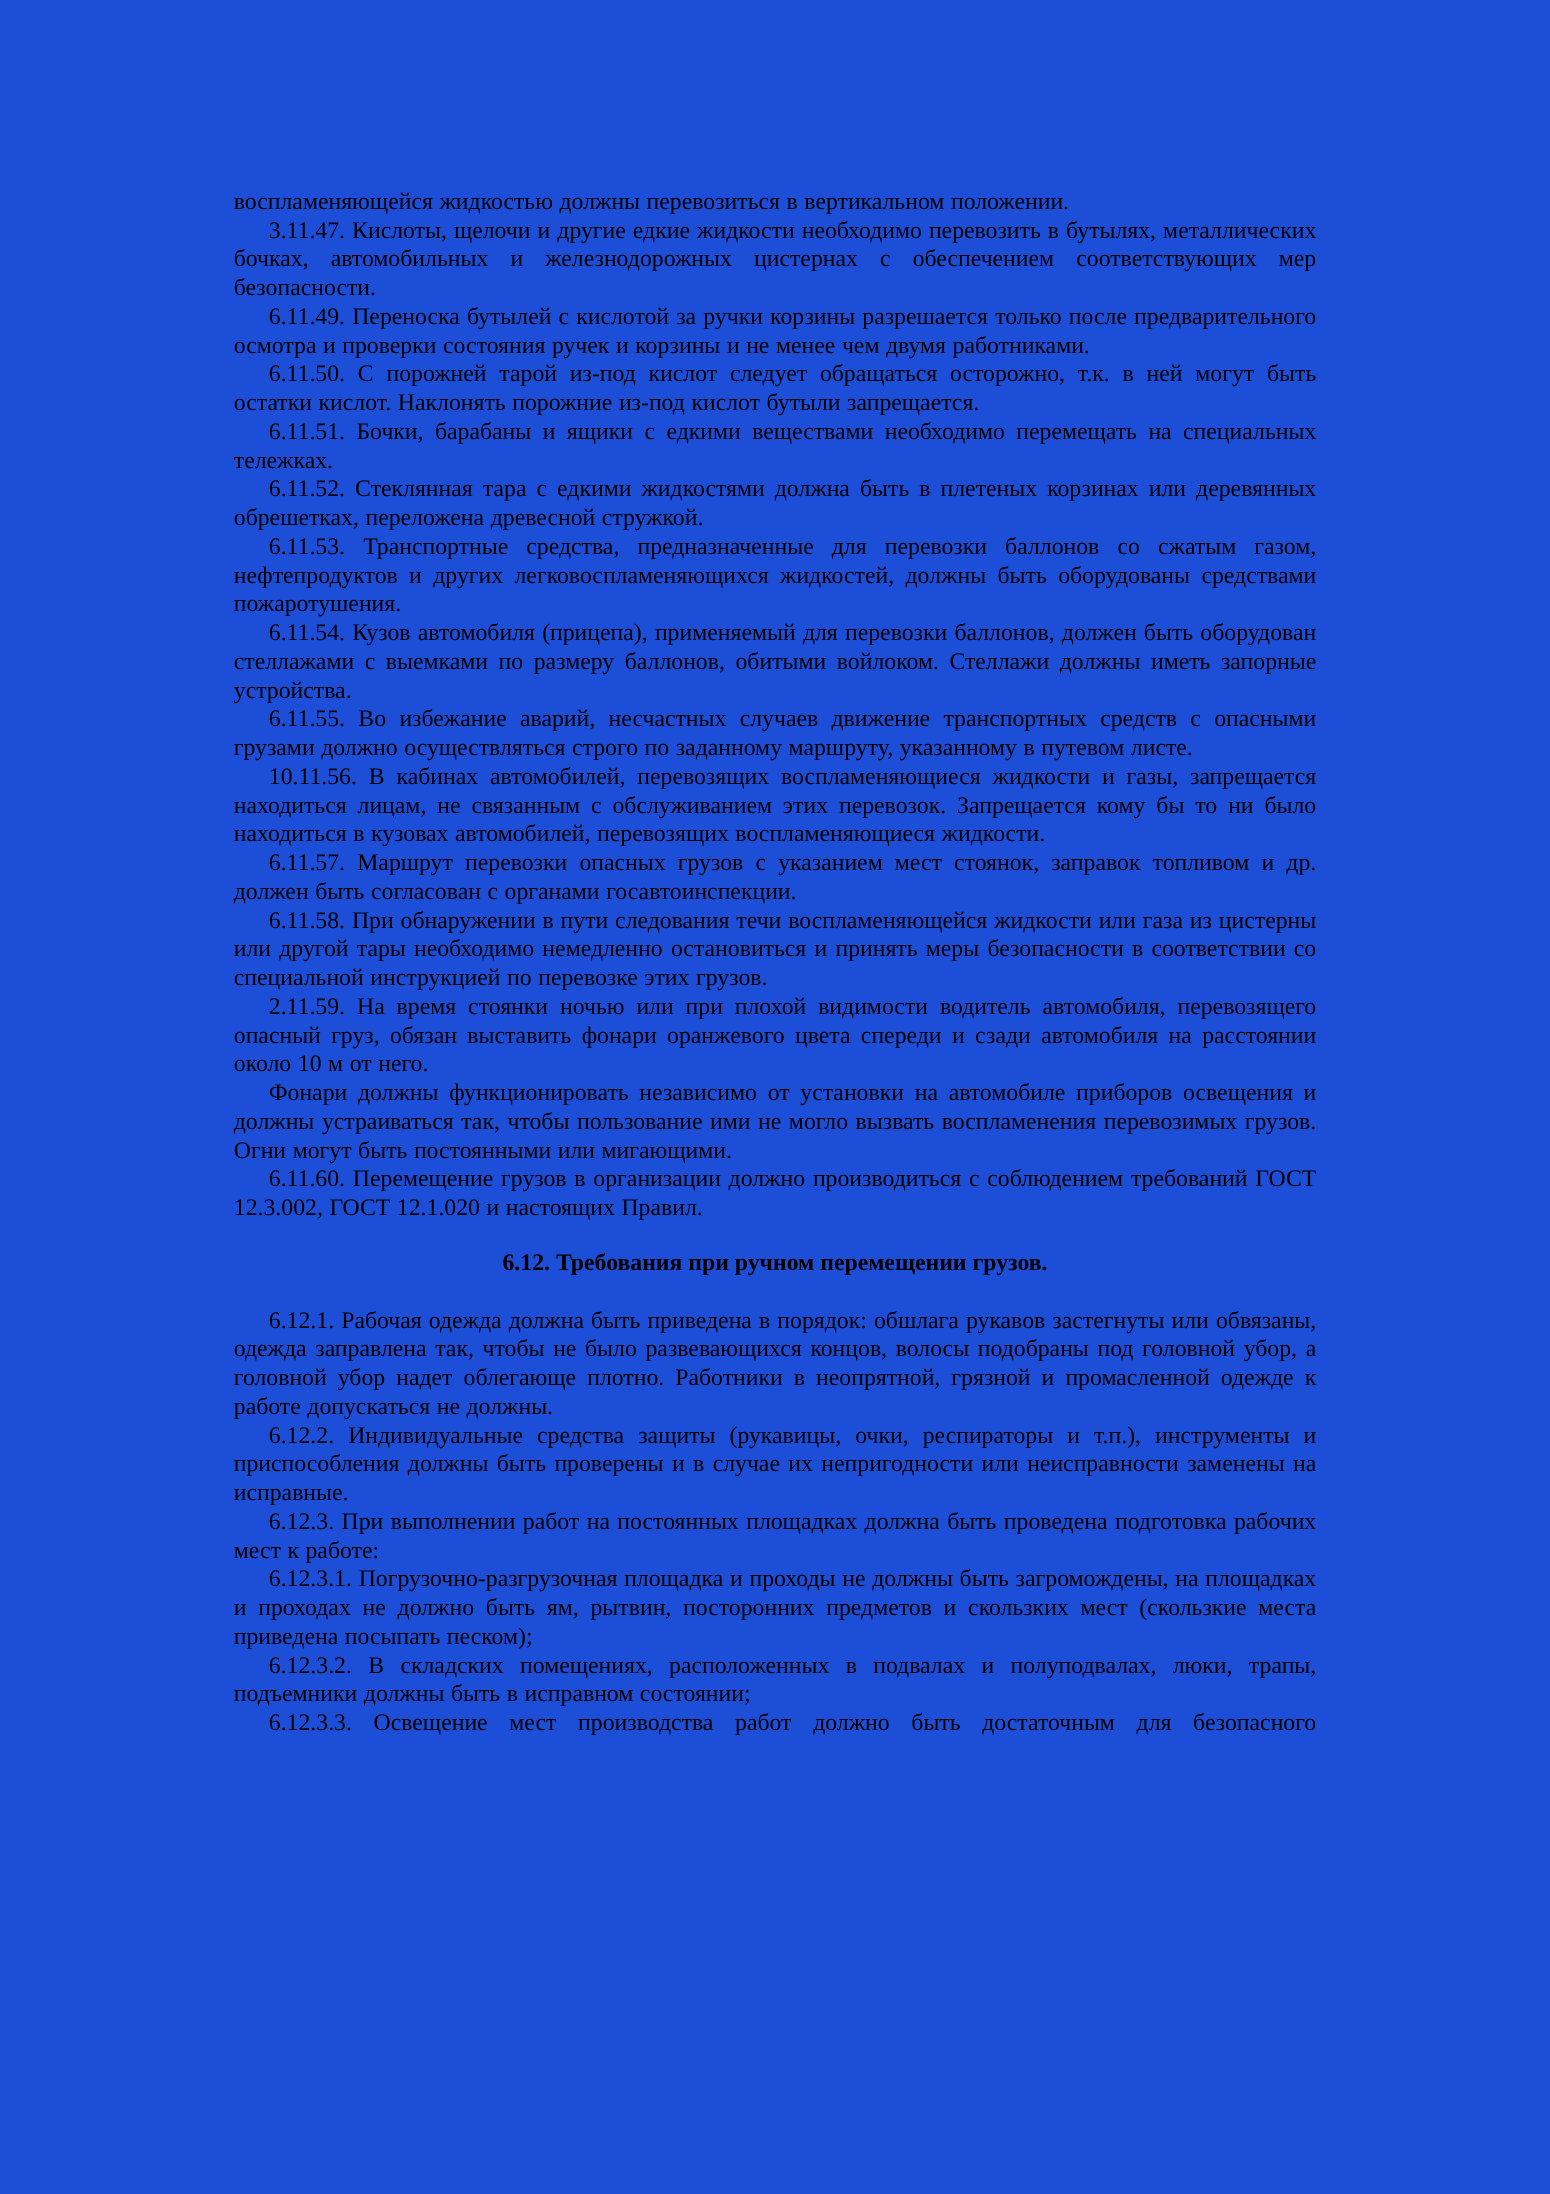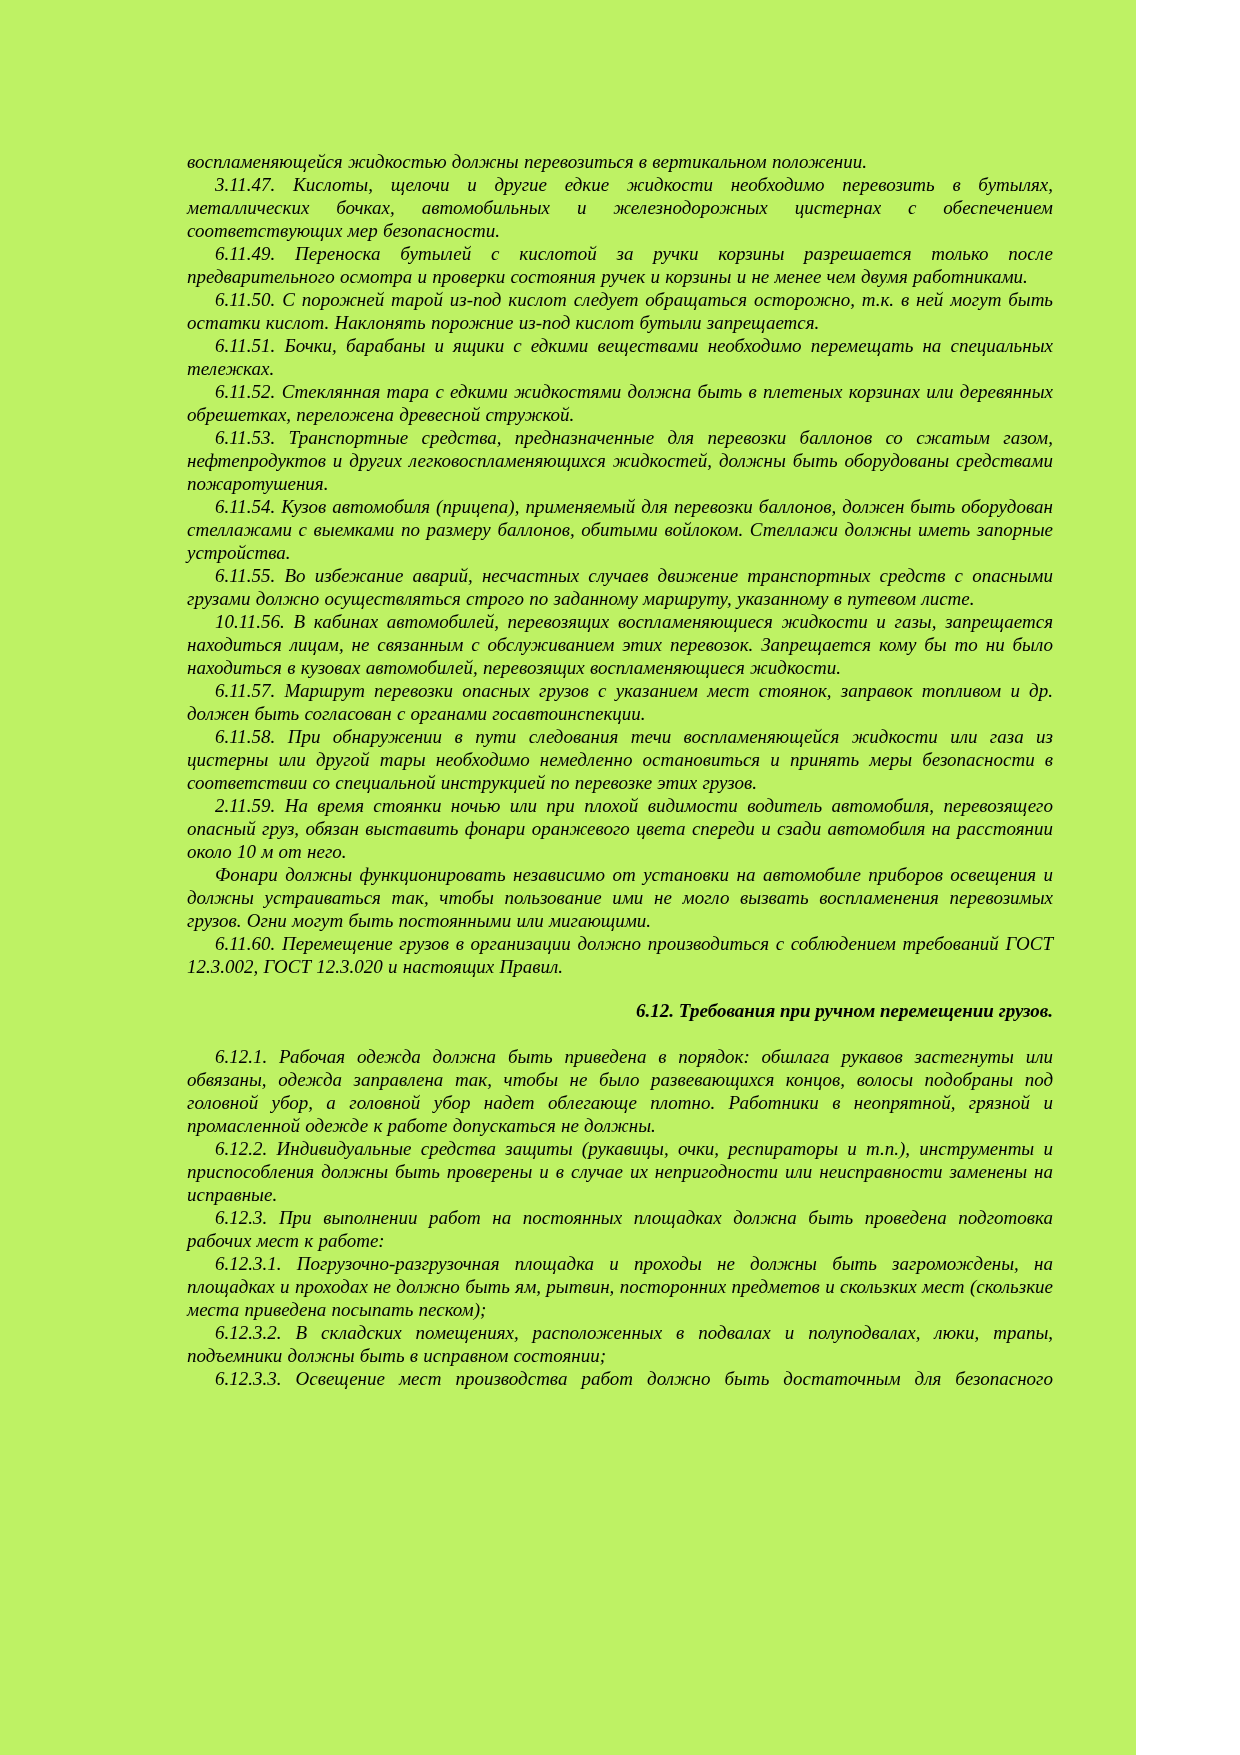--- a/index.html
+++ b/index.html
@@ -10,25 +10,24 @@
   body {
     width: 1240px;
     height: 1755px;
     position: relative;
     font-family: "Liberation Serif", "DejaVu Serif", serif;
     color: #000000;
   }
   .page {
     position: absolute;
     left: 0; top: 0;
-    width: 1136px;
+    width: 1240px;
     height: 1755px;
-    background: #bef264;
+    background: #1d4ed8;
     overflow: hidden;
-    font-style: italic;
   }
   .text-column {
     position: absolute;
     left: 187px;
     top: 150px;
     width: 866px;
   }
   .text-column p {
     margin: 0;
     font-size: 19px;
@@ -42,21 +41,21 @@
     text-indent: 0;
   }
   .text-column p.justify-last {
     text-align-last: justify;
   }
   .text-column h2.section-heading {
     margin: 21px 0 23px 0;
     font-size: 19px;
     line-height: 23px;
     font-weight: bold;
-    text-align: right;
+    text-align: center;
   }
 </style>
 </head>
 <body style="background: rgb(255, 255, 255);">
 
 <div class="page">
   <div class="text-column" id="text-column" style="color: rgb(0, 0, 0);">
       <p class="body-paragraph no-indent">воспламеняющейся жидкостью должны перевозиться в вертикальном положении.</p>
       <p class="body-paragraph">3.11.47. Кислоты, щелочи и другие едкие жидкости необходимо перевозить в бутылях, металлических бочках, автомобильных и железнодорожных цистернах с обеспечением соответствующих мер безопасности.</p>
       <p class="body-paragraph">6.11.49. Переноска бутылей с кислотой за ручки корзины разрешается только после предварительного осмотра и проверки состояния ручек и корзины и не менее чем двумя работниками.</p>
@@ -64,21 +63,21 @@
       <p class="body-paragraph">6.11.51. Бочки, барабаны и ящики с едкими веществами необходимо перемещать на специальных тележках.</p>
       <p class="body-paragraph">6.11.52. Стеклянная тара с едкими жидкостями должна быть в плетеных корзинах или деревянных обрешетках, переложена древесной стружкой.</p>
       <p class="body-paragraph">6.11.53. Транспортные средства, предназначенные для перевозки баллонов со сжатым газом, нефтепродуктов и других легковоспламеняющихся жидкостей, должны быть оборудованы средствами пожаротушения.</p>
       <p class="body-paragraph">6.11.54. Кузов автомобиля (прицепа), применяемый для перевозки баллонов, должен быть оборудован стеллажами с выемками по размеру баллонов, обитыми войлоком. Стеллажи должны иметь запорные устройства.</p>
       <p class="body-paragraph">6.11.55. Во избежание аварий, несчастных случаев движение транспортных средств с опасными грузами должно осуществляться строго по заданному маршруту, указанному в путевом листе.</p>
       <p class="body-paragraph">10.11.56. В кабинах автомобилей, перевозящих воспламеняющиеся жидкости и газы, запрещается находиться лицам, не связанным с обслуживанием этих перевозок. Запрещается кому бы то ни было находиться в кузовах автомобилей, перевозящих воспламеняющиеся жидкости.</p>
       <p class="body-paragraph">6.11.57. Маршрут перевозки опасных грузов с указанием мест стоянок, заправок топливом и др. должен быть согласован с органами госавтоинспекции.</p>
       <p class="body-paragraph">6.11.58. При обнаружении в пути следования течи воспламеняющейся жидкости или газа из цистерны или другой тары необходимо немедленно остановиться и принять меры безопасности в соответствии со специальной инструкцией по перевозке этих грузов.</p>
       <p class="body-paragraph">2.11.59. На время стоянки ночью или при плохой видимости водитель автомобиля, перевозящего опасный груз, обязан выставить фонари оранжевого цвета спереди и сзади автомобиля на расстоянии около 10 м от него.</p>
       <p class="body-paragraph">Фонари должны функционировать независимо от установки на автомобиле приборов освещения и должны устраиваться так, чтобы пользование ими не могло вызвать воспламенения перевозимых грузов. Огни могут быть постоянными или мигающими.</p>
-      <p class="body-paragraph">6.11.60. Перемещение грузов в организации должно производиться с соблюдением требований ГОСТ 12.3.002, ГОСТ 12.3.020 и настоящих Правил.</p>
+      <p class="body-paragraph">6.11.60. Перемещение грузов в организации должно производиться с соблюдением требований ГОСТ 12.3.002, ГОСТ 12.1.020 и настоящих Правил.</p>
       <h2 class="section-heading">6.12. Требования при ручном перемещении грузов.</h2>
       <p class="body-paragraph">6.12.1. Рабочая одежда должна быть приведена в порядок: обшлага рукавов застегнуты или обвязаны, одежда заправлена так, чтобы не было развевающихся концов, волосы подобраны под головной убор, а головной убор надет облегающе плотно. Работники в неопрятной, грязной и промасленной одежде к работе допускаться не должны.</p>
       <p class="body-paragraph">6.12.2. Индивидуальные средства защиты (рукавицы, очки, респираторы и т.п.), инструменты и приспособления должны быть проверены и в случае их непригодности или неисправности заменены на исправные.</p>
       <p class="body-paragraph">6.12.3. При выполнении работ на постоянных площадках должна быть проведена подготовка рабочих мест к работе:</p>
       <p class="body-paragraph">6.12.3.1. Погрузочно-разгрузочная площадка и проходы не должны быть загромождены, на площадках и проходах не должно быть ям, рытвин, посторонних предметов и скользких мест (скользкие места приведена посыпать песком);</p>
       <p class="body-paragraph">6.12.3.2. В складских помещениях, расположенных в подвалах и полуподвалах, люки, трапы, подъемники должны быть в исправном состоянии;</p>
       <p class="body-paragraph justify-last">6.12.3.3. Освещение мест производства работ должно быть достаточным для безопасного</p>
     </div>
 </div>
 

